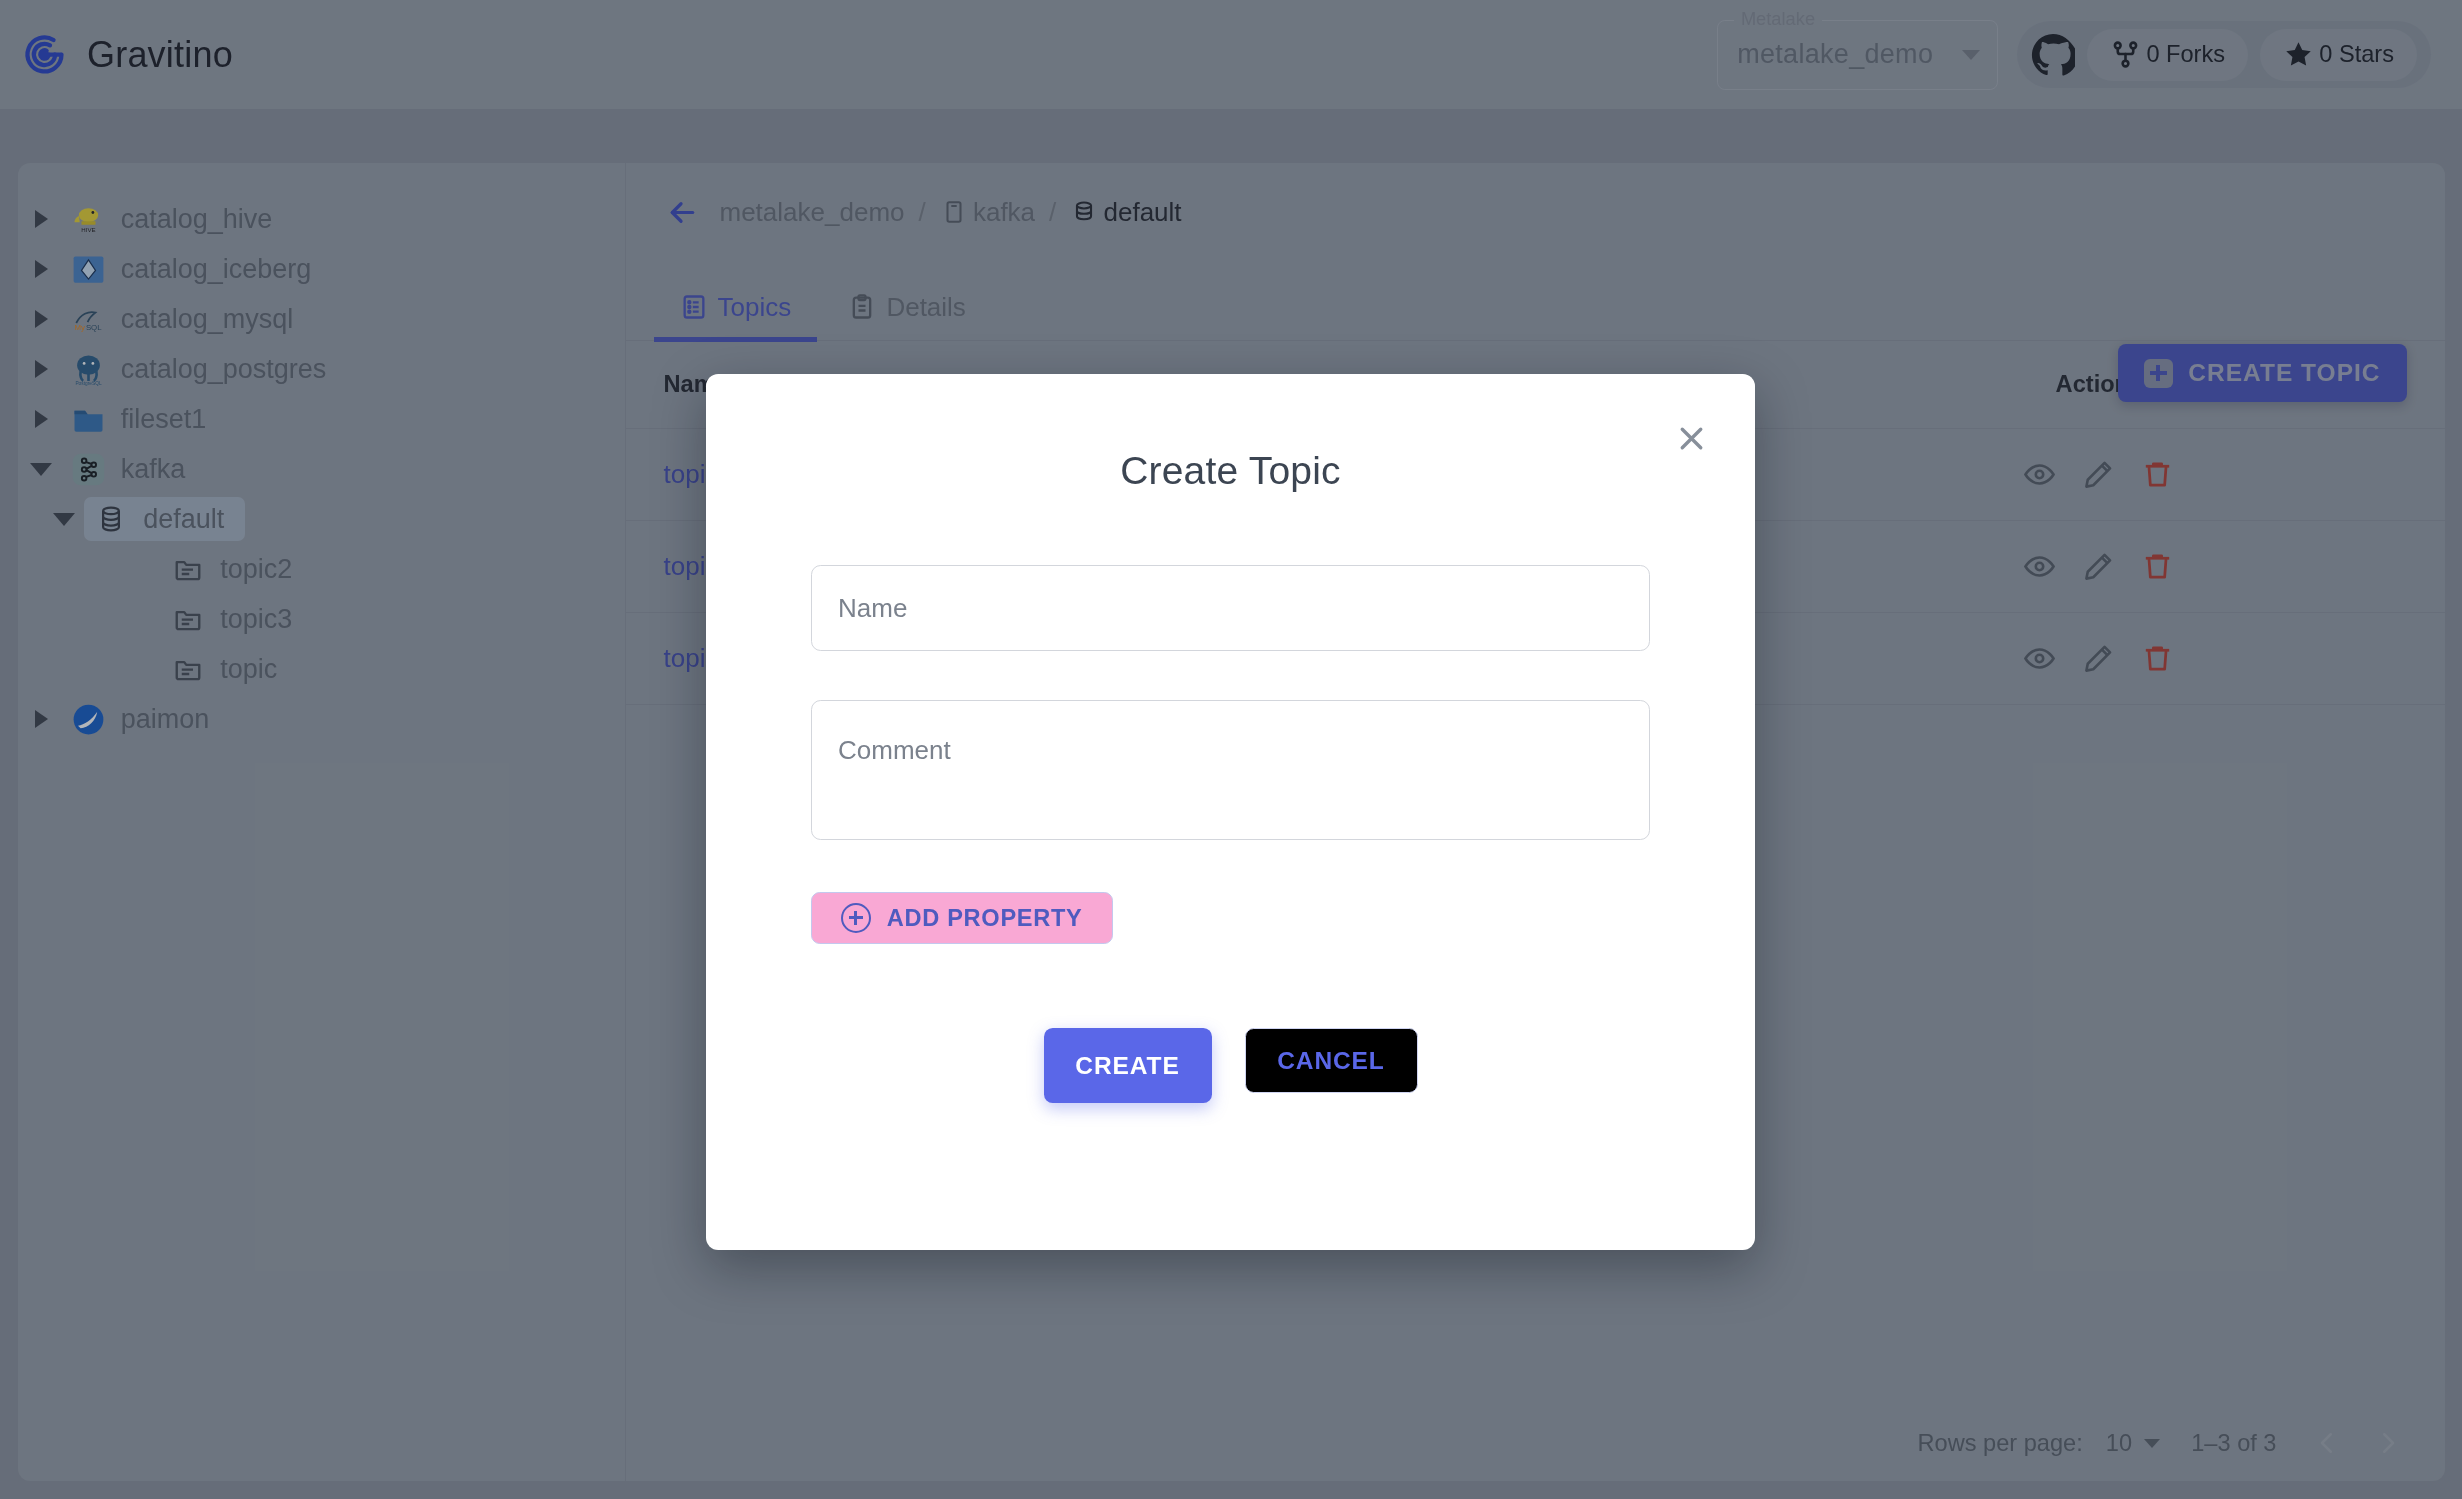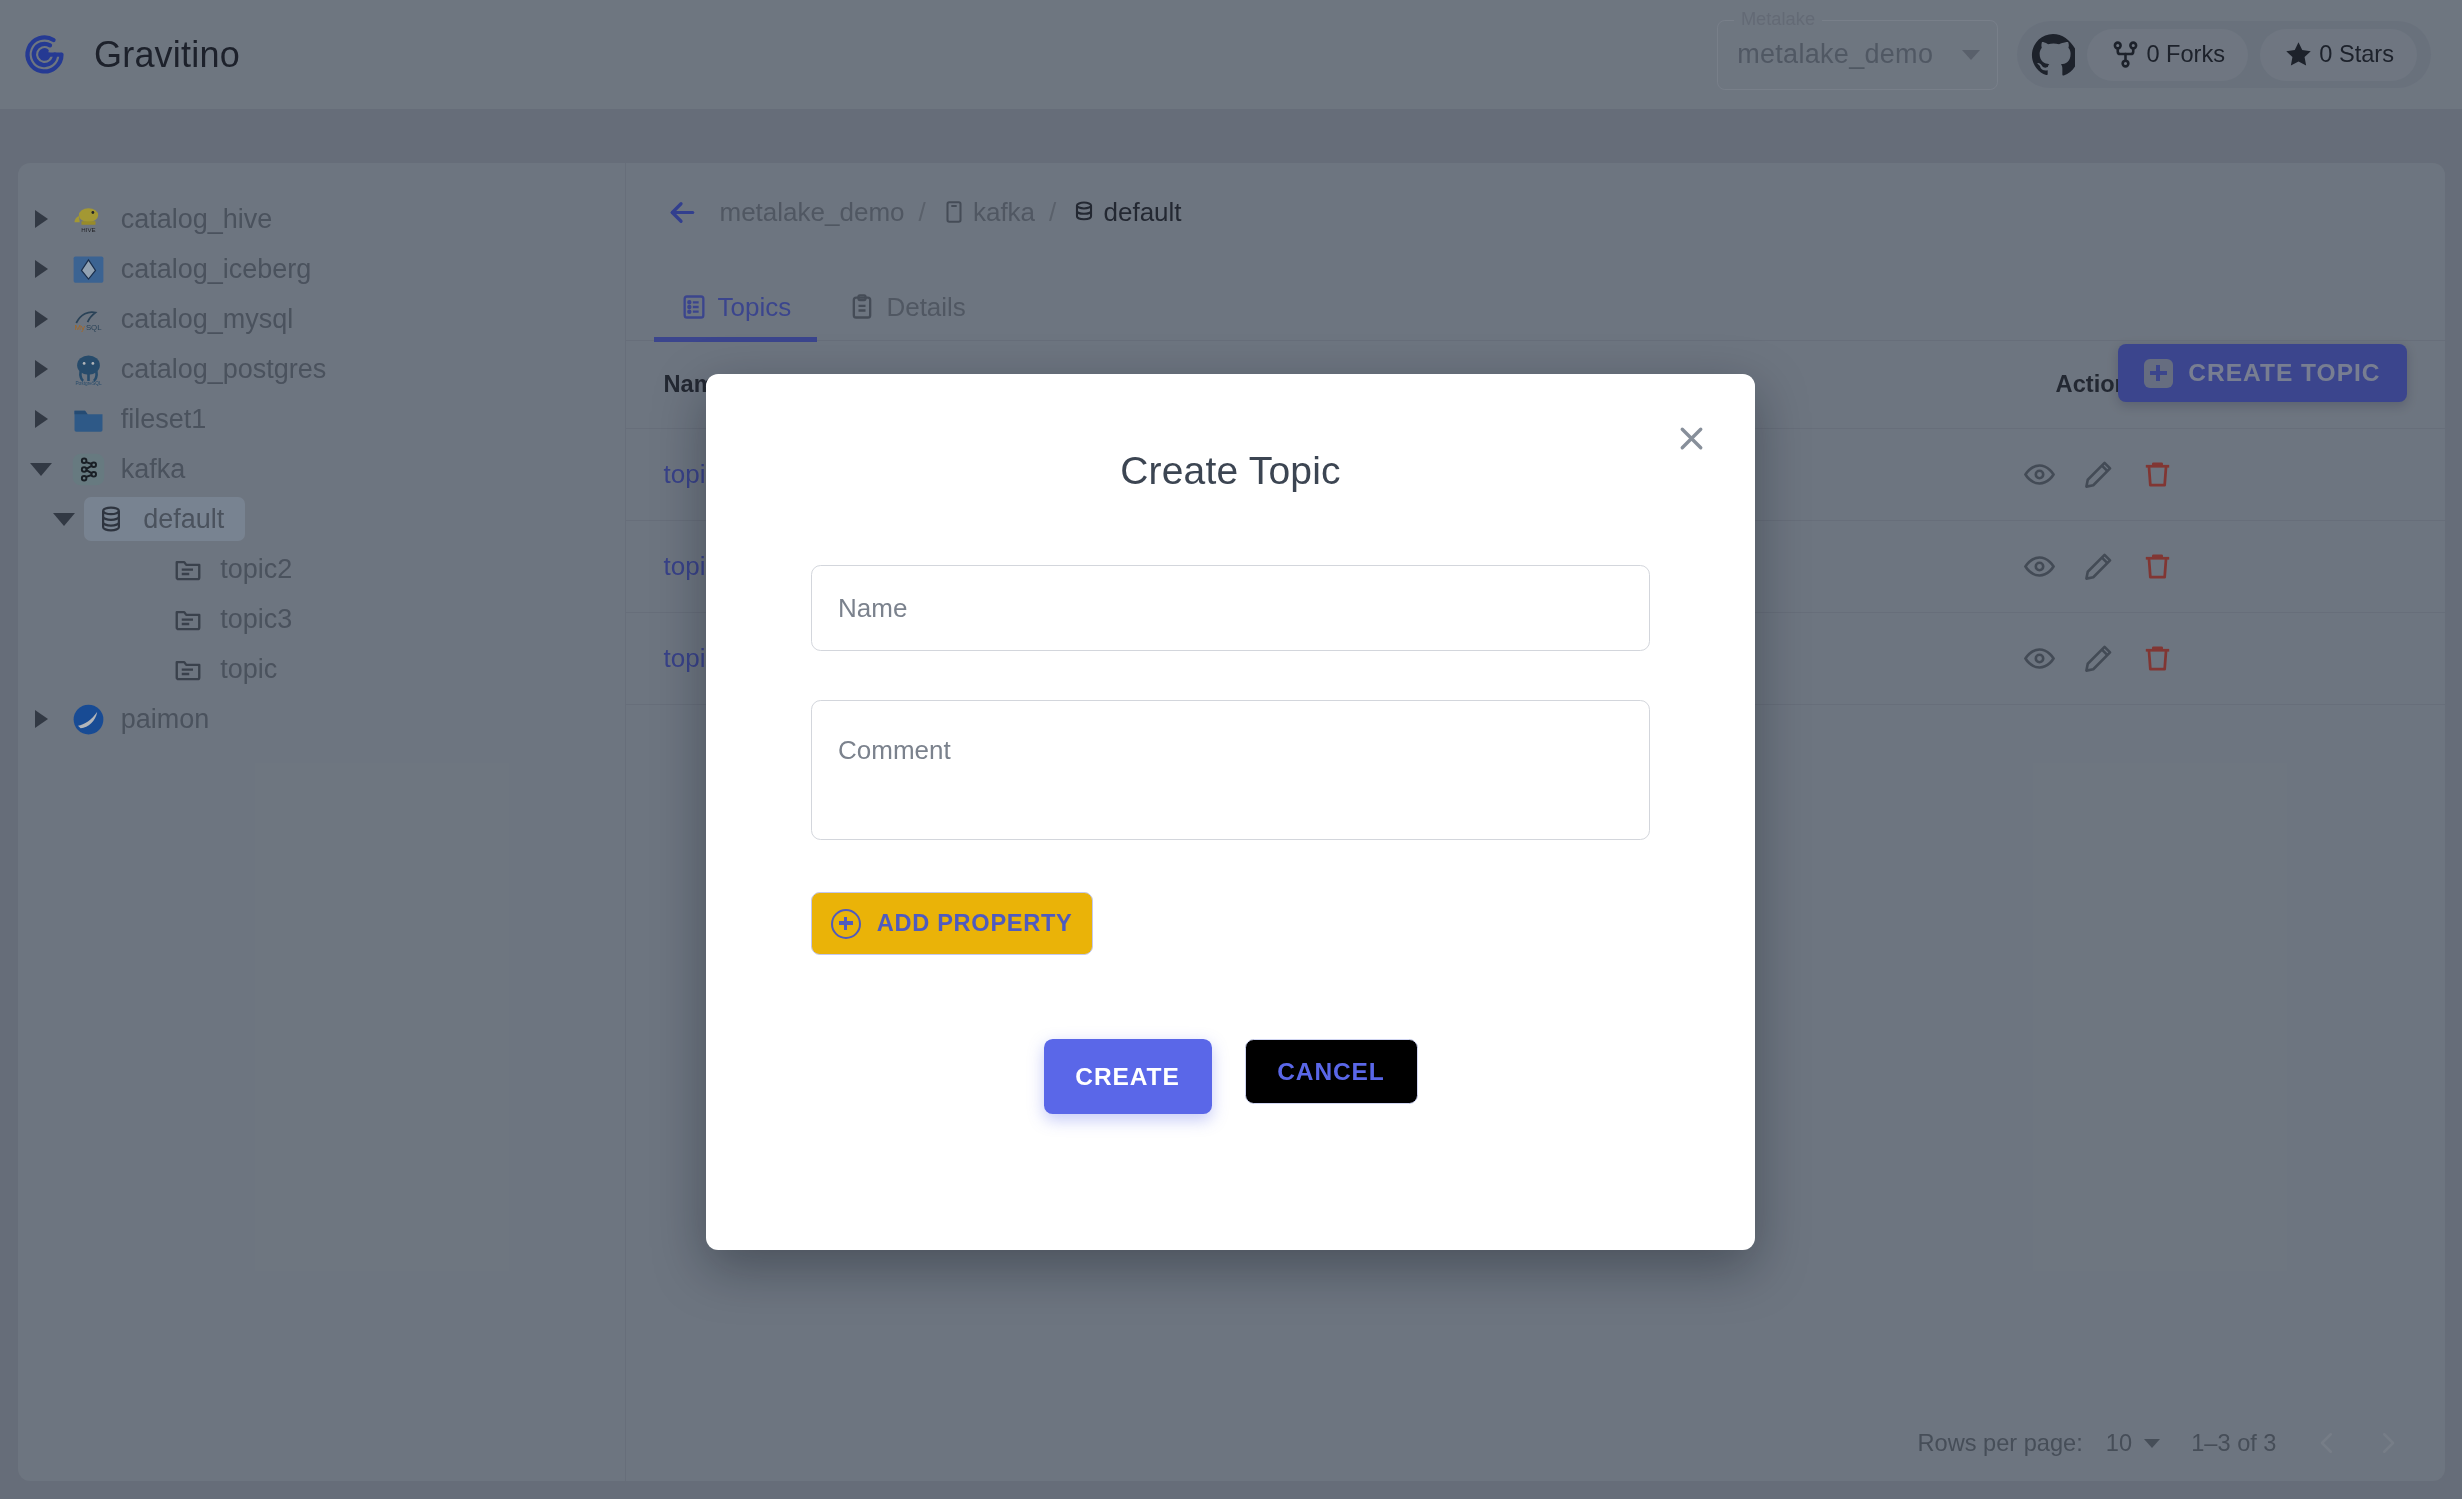--- a/index.html
+++ b/index.html
@@ -12,21 +12,21 @@
 
   #root { position: relative; width: 2462px; height: 1499px; background: #8e96a1; }
 
   
   .appbar {
     position: absolute; left: 0; top: 0; width: 2462px; height: 109px;
     background: #9aa2ac;
     display: flex; align-items: center; justify-content: space-between;
     padding: 0 31px 0 19px;
   }
-  .brand { display: flex; align-items: center; gap: 24px; text-align: center; }
+  .brand { display: flex; align-items: center; gap: 17px; text-align: center; }
   .brand-logo { width: 51px; height: 51px; display: block; }
   .brand-name { font-size: 36px; color: #22262e; letter-spacing: 0.2px; }
 
   .appbar-right { display: flex; align-items: center; gap: 19px; }
 
   .metalake-field {
     position: relative; width: 281px; height: 70px;
     border: 1.7px solid #a8b0b9; border-radius: 7.9px;
     display: flex; align-items: center; padding: 0 19px;
   }
@@ -194,23 +194,23 @@
   .field {
     width: 100%; border: 1.7px solid #d3d6dc; border-radius: 9.6px;
     font-family: "Liberation Sans", sans-serif; font-size: 26px; color: #2c3039;
     background: #fff; outline: none;
   }
   input.field { height: 86px; padding: 0 26px; }
   textarea.field { height: 140px; padding: 34px 26px; resize: none; margin-top: 49px; }
   .field::placeholder { color: #7b828d; }
   .props-label { font-size: 24.5px; color: #6a717c; margin-top: 51px; }
   .addprop {
-    margin-top: 49px; height: 63px; display: inline-flex; align-items: center; gap: 15.7px;
-    border: 1.7px solid #c3c8ee; border-radius: 8.7px; background: #eab308;
-    padding: 0 19px; cursor: pointer;
+    margin-top: 49px; height: 52px; display: inline-flex; align-items: center; gap: 15.7px;
+    border: 1.7px solid #c3c8ee; border-radius: 8.7px; background: #f9a8d4;
+    padding: 0 29px; cursor: pointer;
   }
   .addprop .circ {
     width: 30px; height: 30px; border-radius: 50%; border: 2.6px solid #4f5bbf; position: relative;
   }
   .addprop .circ:before, .addprop .circ:after { content:""; position:absolute; background:#4f5bbf; }
   .addprop .circ:before { left: 6.1px; right: 6.1px; top: 10.5px; height: 3.5px; }
   .addprop .circ:after { top: 6.1px; bottom: 6.1px; left: 10.5px; width: 3.5px; }
   .addprop span { font-size: 23.6px; color: #4f5bbf; letter-spacing: 0.7px; font-weight: bold; }
 
   .modal-actions {

